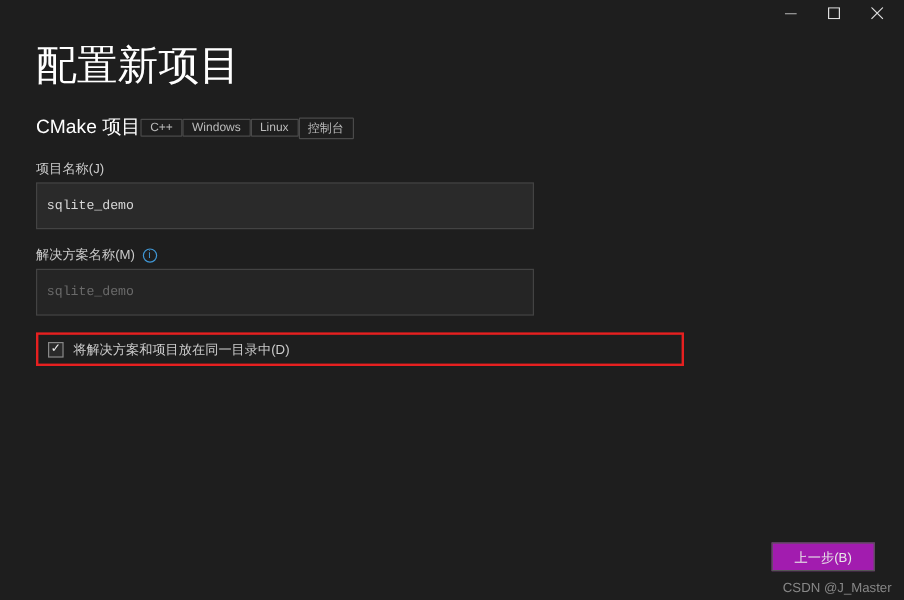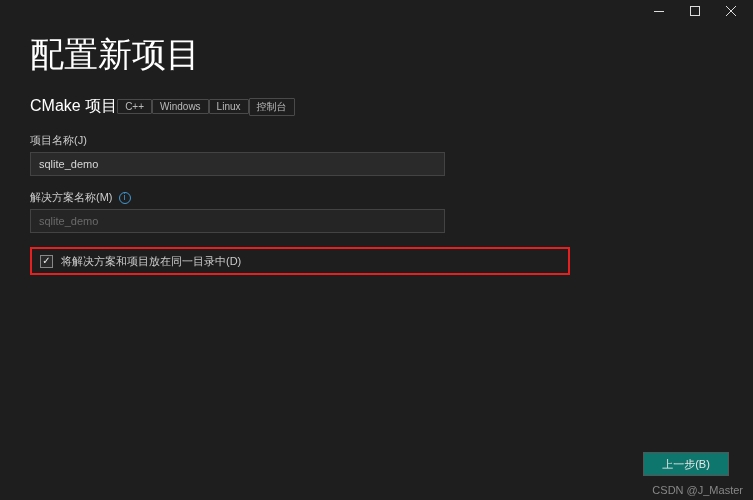--- a/index.html
+++ b/index.html
@@ -58,27 +58,27 @@
       margin-bottom: 4px;
     }
     .field-label.info { display:flex; align-items:center; gap:6px; }
     .info-icon {
       width:12px; height:12px; border:1px solid #4098d6; border-radius:50%;
       display:inline-flex; align-items:center; justify-content:center;
       color:#4098d6; font-size:9px; line-height:1;
     }
     .text-input, .dropdown, .disabled-input {
       width: 415px;
-      height: 24px;
+      height: 39px;
       background: #2a2a2a;
       border: 1px solid #434343;
       color: #d8d8d8;
       padding: 0 8px;
       font-size: 11px;
-      font-family: Liberation Sans, sans-serif;
+      font-family: Liberation Mono, monospace;
       outline: none;
     }
     .location-row { display:flex; align-items:center; gap:10px; }
     .dropdown {
       display:flex; align-items:center; justify-content:space-between;
       cursor:pointer;
     }
     .dropdown-caret { font-size:8px; color:#ccc; }
     .browse-btn {
       width: 28px; height: 24px;
@@ -110,21 +110,21 @@
       color:#eee; font-size:10px; line-height:1;
     }
     .footer {
       position:absolute;
       bottom: 24px;
       right: 24px;
       display:flex; gap:10px;
     }
     .nav-btn {
       width: 86px; height: 24px;
-      background: #0f766e;
+      background: #a21caf;
       border: 1px solid #555;
       color: #e8e8e8;
       font-size: 11px;
       display:flex; align-items:center; justify-content:center;
       cursor:pointer;
     }
     .watermark {
       position:absolute;
       bottom: 4px; right: 10px;
       font-size: 11px;

